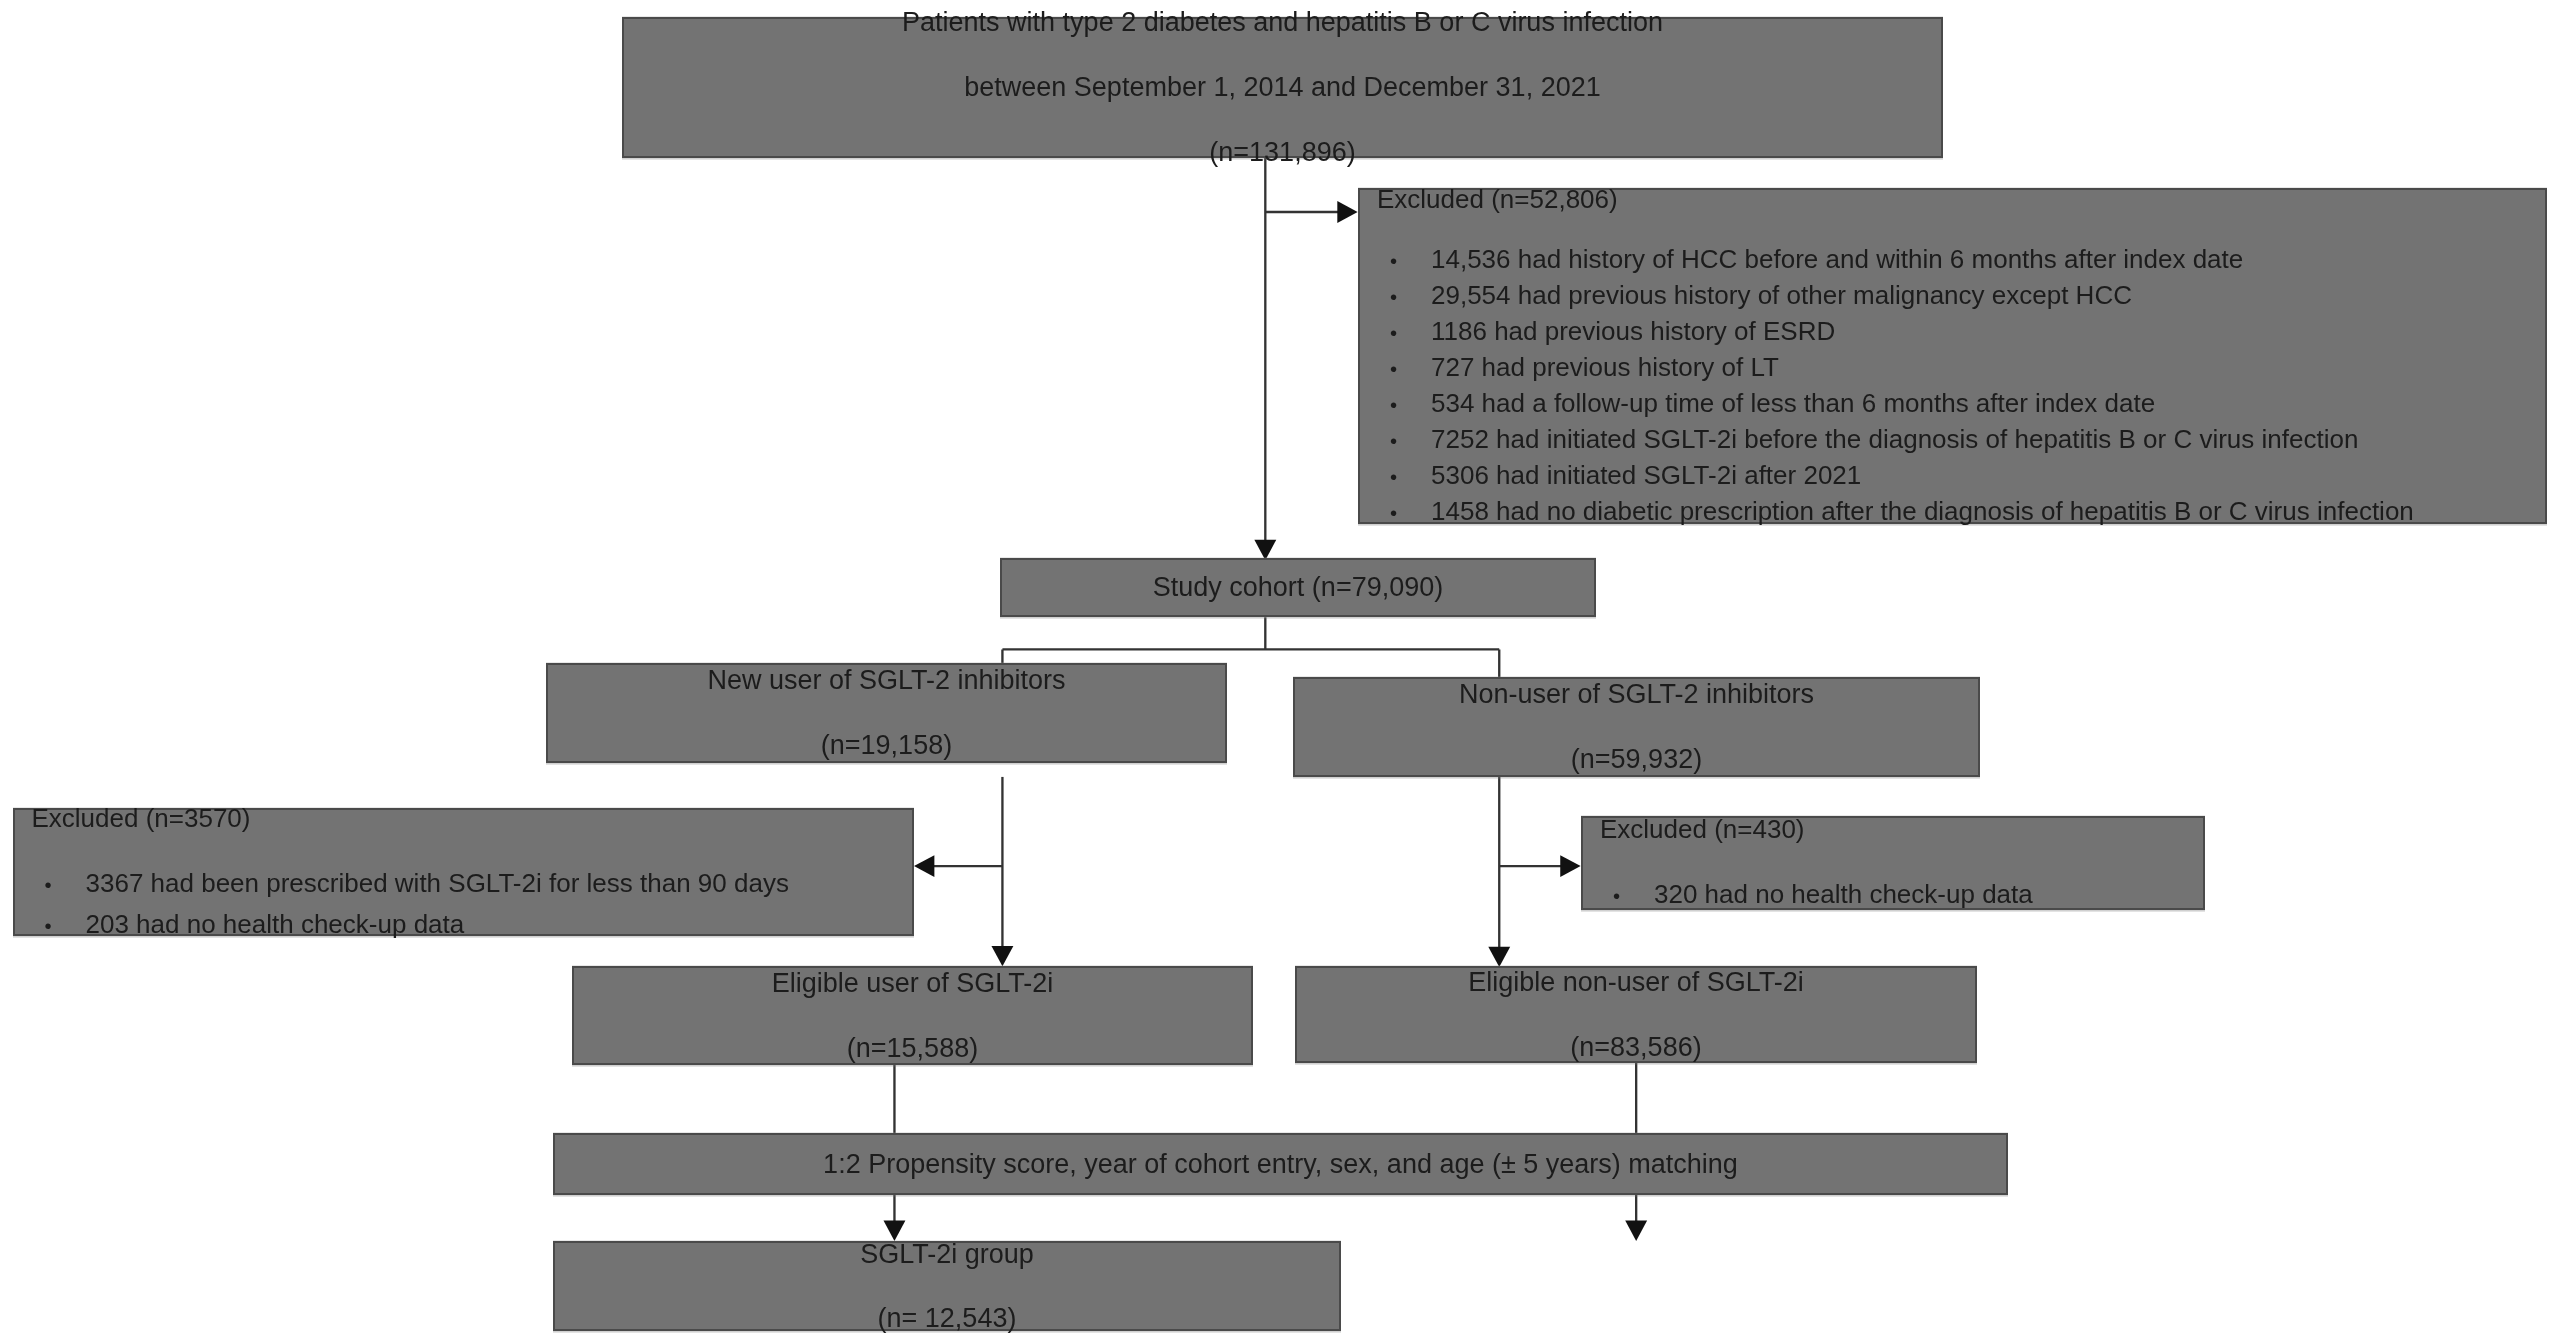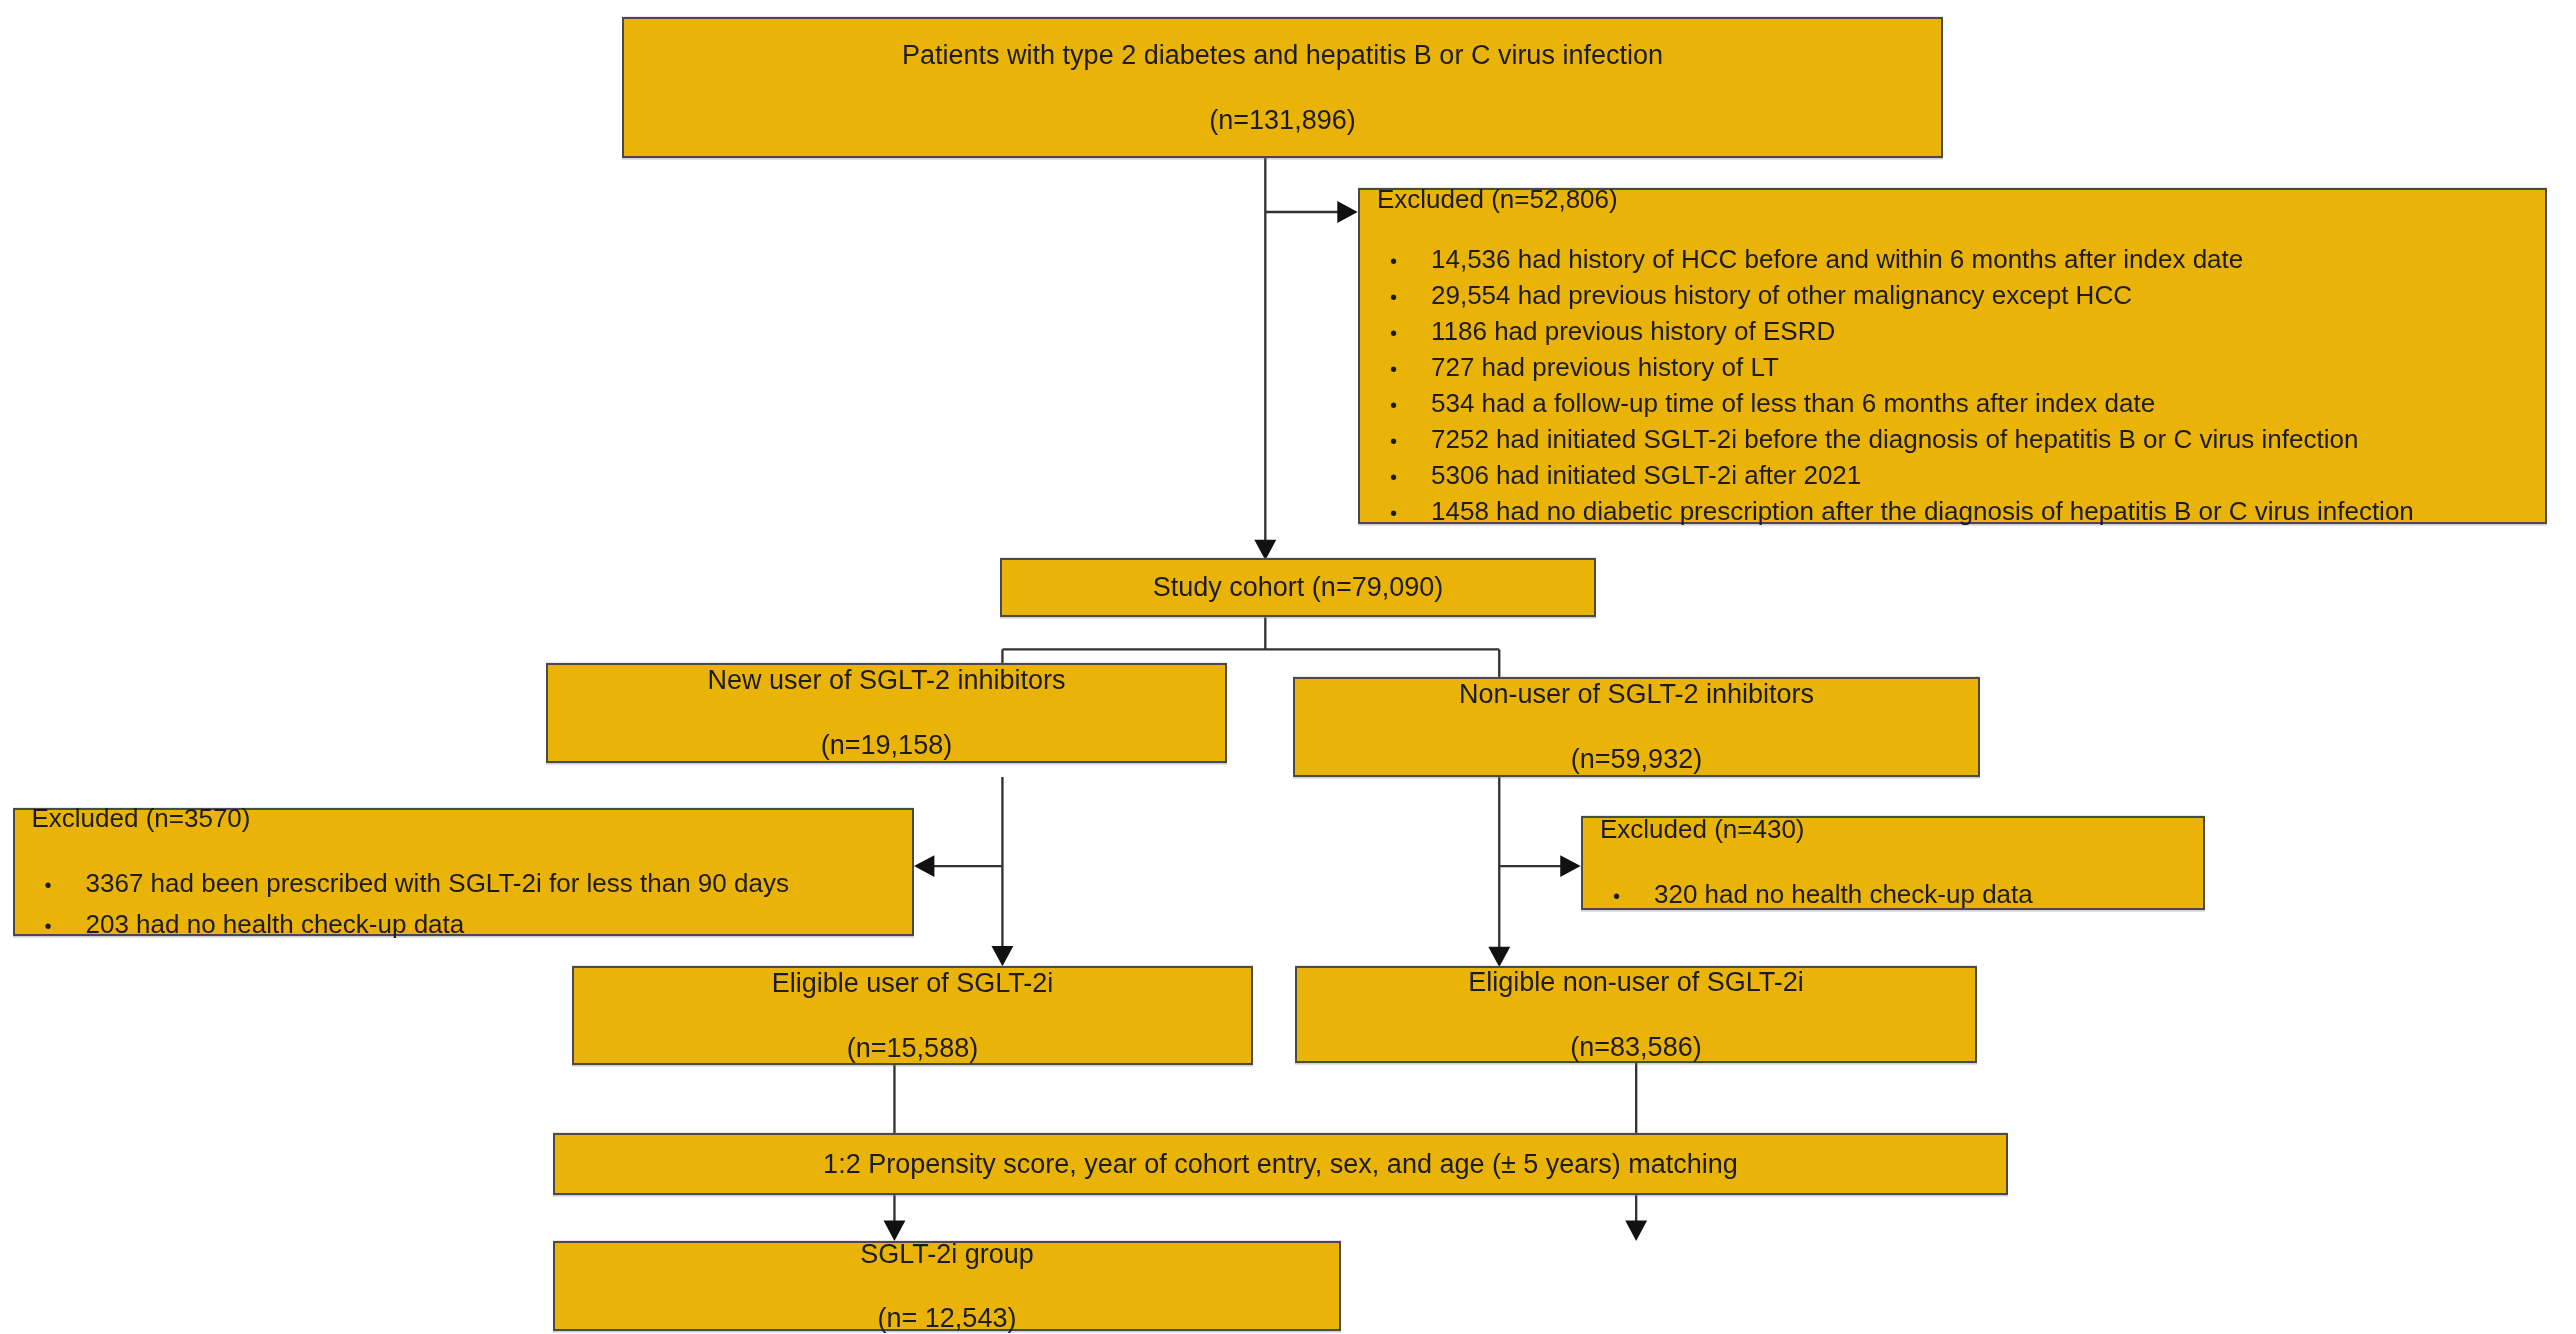--- a/index.html
+++ b/index.html
@@ -16,21 +16,21 @@
     color: #1c1c1c;
   }
   .connectors {
     position: absolute;
     left: 0; top: 0;
     width: 2576px; height: 1334px;
     pointer-events: none;
   }
   .box {
     position: absolute;
-    background: #eab308;
+    background: #737373;
     border: 2.3px solid #4a4a4a;
     box-sizing: border-box;
     box-shadow: 0 1.6px 0 rgba(120,120,120,.35), 0 -0.8px 0 rgba(160,160,160,.3);
     gap: 26px;
   }
   .center {
     display: flex;
     flex-direction: column;
     align-items: center;
     justify-content: center;
@@ -97,20 +97,21 @@
       <path d="M1168,1107 L1194,1093 L1194,1121 Z"></path>
       <path d="M1916,1236 L1902,1210 L1930,1210 Z"></path>
       <path d="M2020,1107 L1994,1093 L1994,1121 Z"></path>
       <path d="M1143,1586 L1129,1560 L1157,1560 Z"></path>
       <path d="M2091,1586 L2077,1560 L2105,1560 Z"></path>
     </g>
   </svg>
 
   <div class="box center" style="left:622px; top:17px; width:1321px; height:141px;">
     <div>Patients with type 2 diabetes and hepatitis B or C virus infection</div>
+    <div>between September 1, 2014 and December 31, 2021</div>
     <div>(n=131,896)</div>
   </div>
 
   <div class="box exbox ex-main" style="left:1358px; top:188px; width:1189px; height:336px;">
     <div class="ex-title">Excluded (n=52,806)</div>
     <ul>
       <li>
           <span class="dot">•</span>
           <span>14,536 had history of HCC before and within 6 months after index date</span>
         </li>

